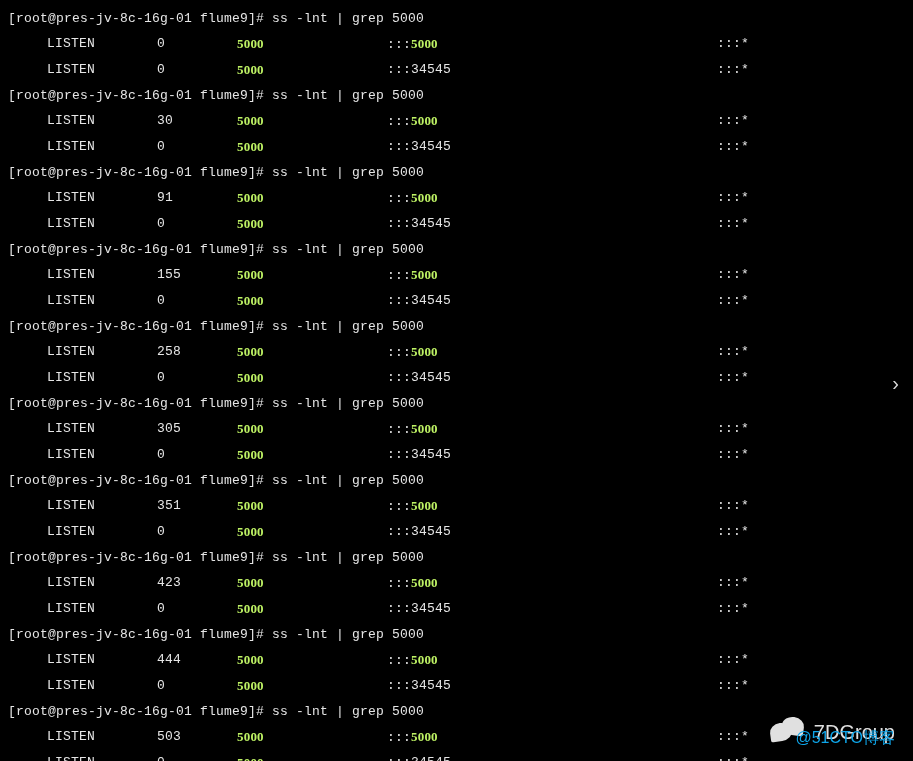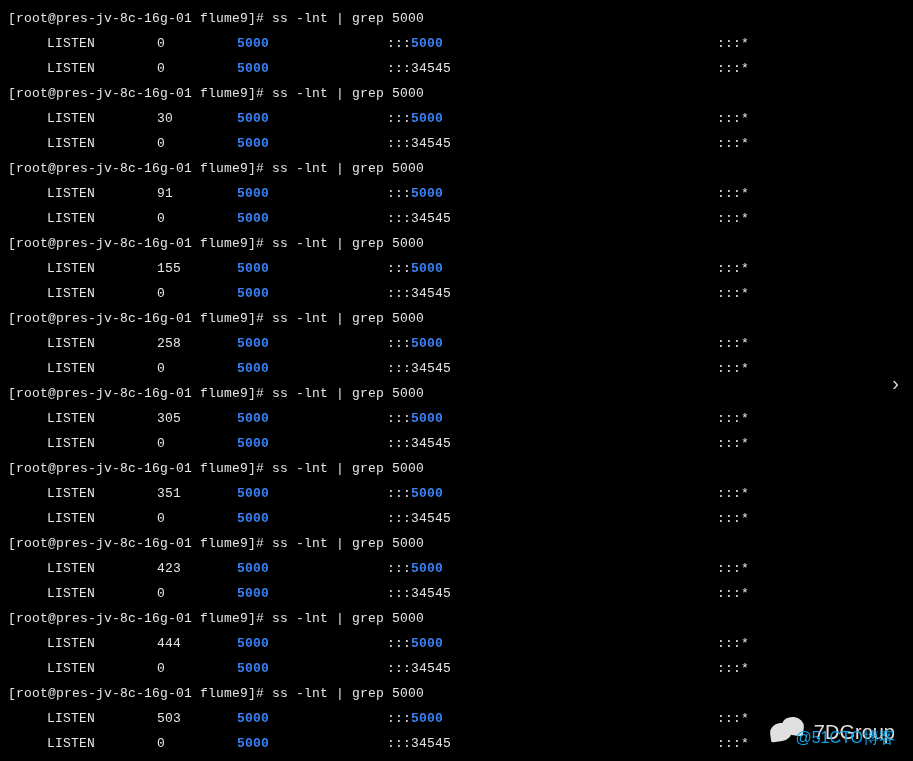--- a/index.html
+++ b/index.html
@@ -15,21 +15,21 @@
   #term {
     padding: 6px 0 0 8px;
     font-size: 13px;
     line-height: 25px;
     letter-spacing: 0.2px;
     white-space: pre;
     color: #e0e0e0;
   }
   .line { display: flex; }
   .white { color: #e6e6e6; }
-  .red   { color: #3b82f6; font-weight: 600; }
+  .red   { color: #bef264; font-weight: 600; font-family: Liberation Serif, serif; }
   
   .c-state  { display: inline-block; width: 110px; margin-left: 39px; }
   .c-recv   { display: inline-block; width: 80px;  }
   .c-send   { display: inline-block; width: 150px; }
   .c-local  { display: inline-block; width: 330px; }
   .c-peer   { display: inline-block; }
   
   #wm {
     position: absolute;
     right: 18px;

